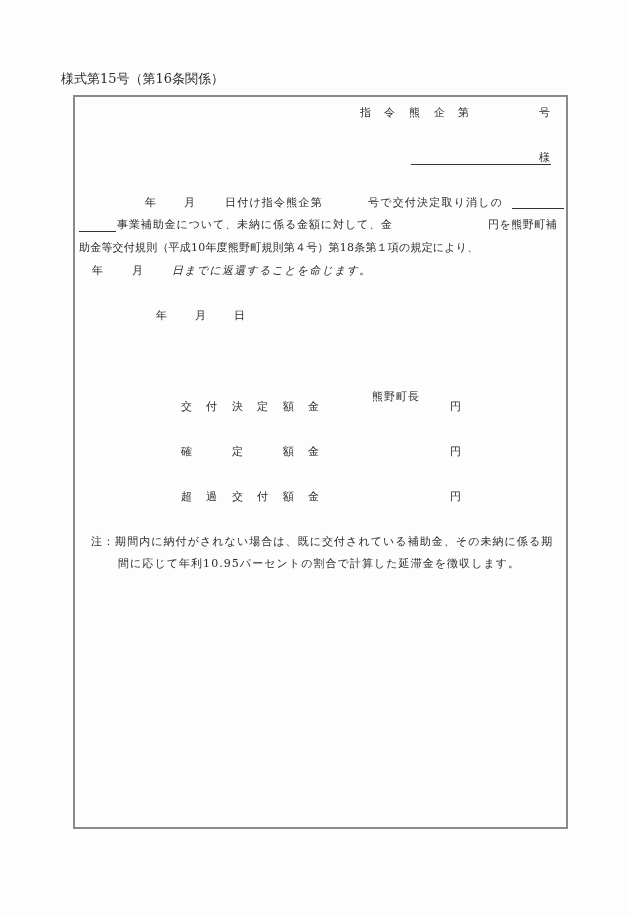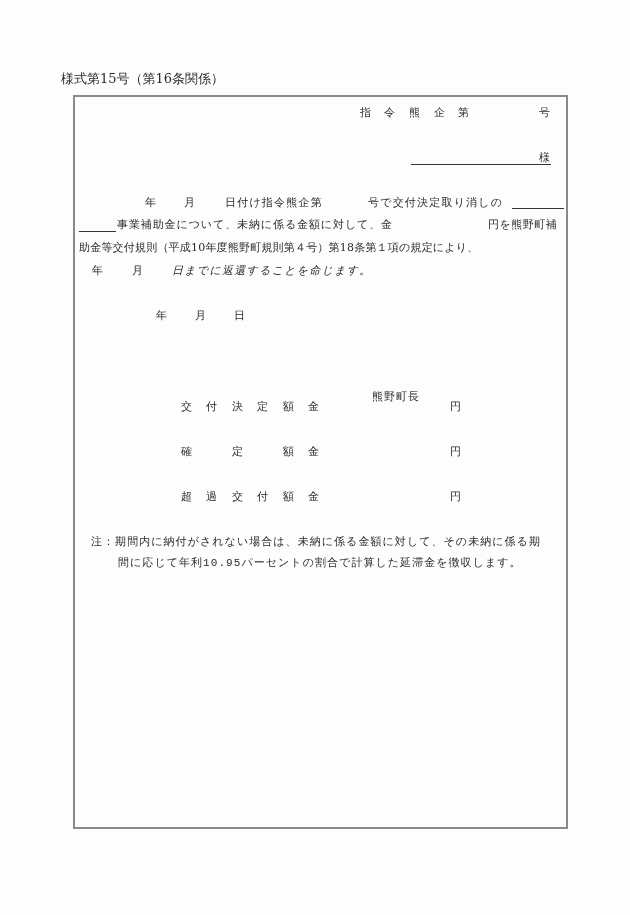--- a/index.html
+++ b/index.html
@@ -103,15 +103,15 @@
   <span class="abs" style="left:181px; top:491px;">超</span>
   <span class="abs" style="left:206px; top:491px;">過</span>
   <span class="abs" style="left:232px; top:491px;">交</span>
   <span class="abs" style="left:257px; top:491px;">付</span>
   <span class="abs" style="left:283px; top:491px;">額</span>
   <span class="abs" style="left:308px; top:491px;">金</span>
   <span class="abs" style="left:450px; top:491px;">円</span>
 </div>
 
 <div>
-  <span class="abs" style="left:91px; top:536px; letter-spacing:1.05px;">注：期間内に納付がされない場合は、未納に係る金額に対して、その未納に係る期</span>
-  <span class="abs" style="left:118px; top:558px; letter-spacing:1.05px;font-family:Liberation Mono, monospace;">間に応じて年利10.95パーセントの割合で計算した延滞金を徴収します。</span>
+  <span class="abs" style="left:91px; top:536px; letter-spacing:1.05px;">注：期間内に納付がされない場合は、既に交付されている補助金、その未納に係る期</span>
+  <span class="abs" style="left:118px; top:558px; letter-spacing:1.05px;">間に応じて年利10.95パーセントの割合で計算した延滞金を徴収します。</span>
 </div>
 
 </body></html>

